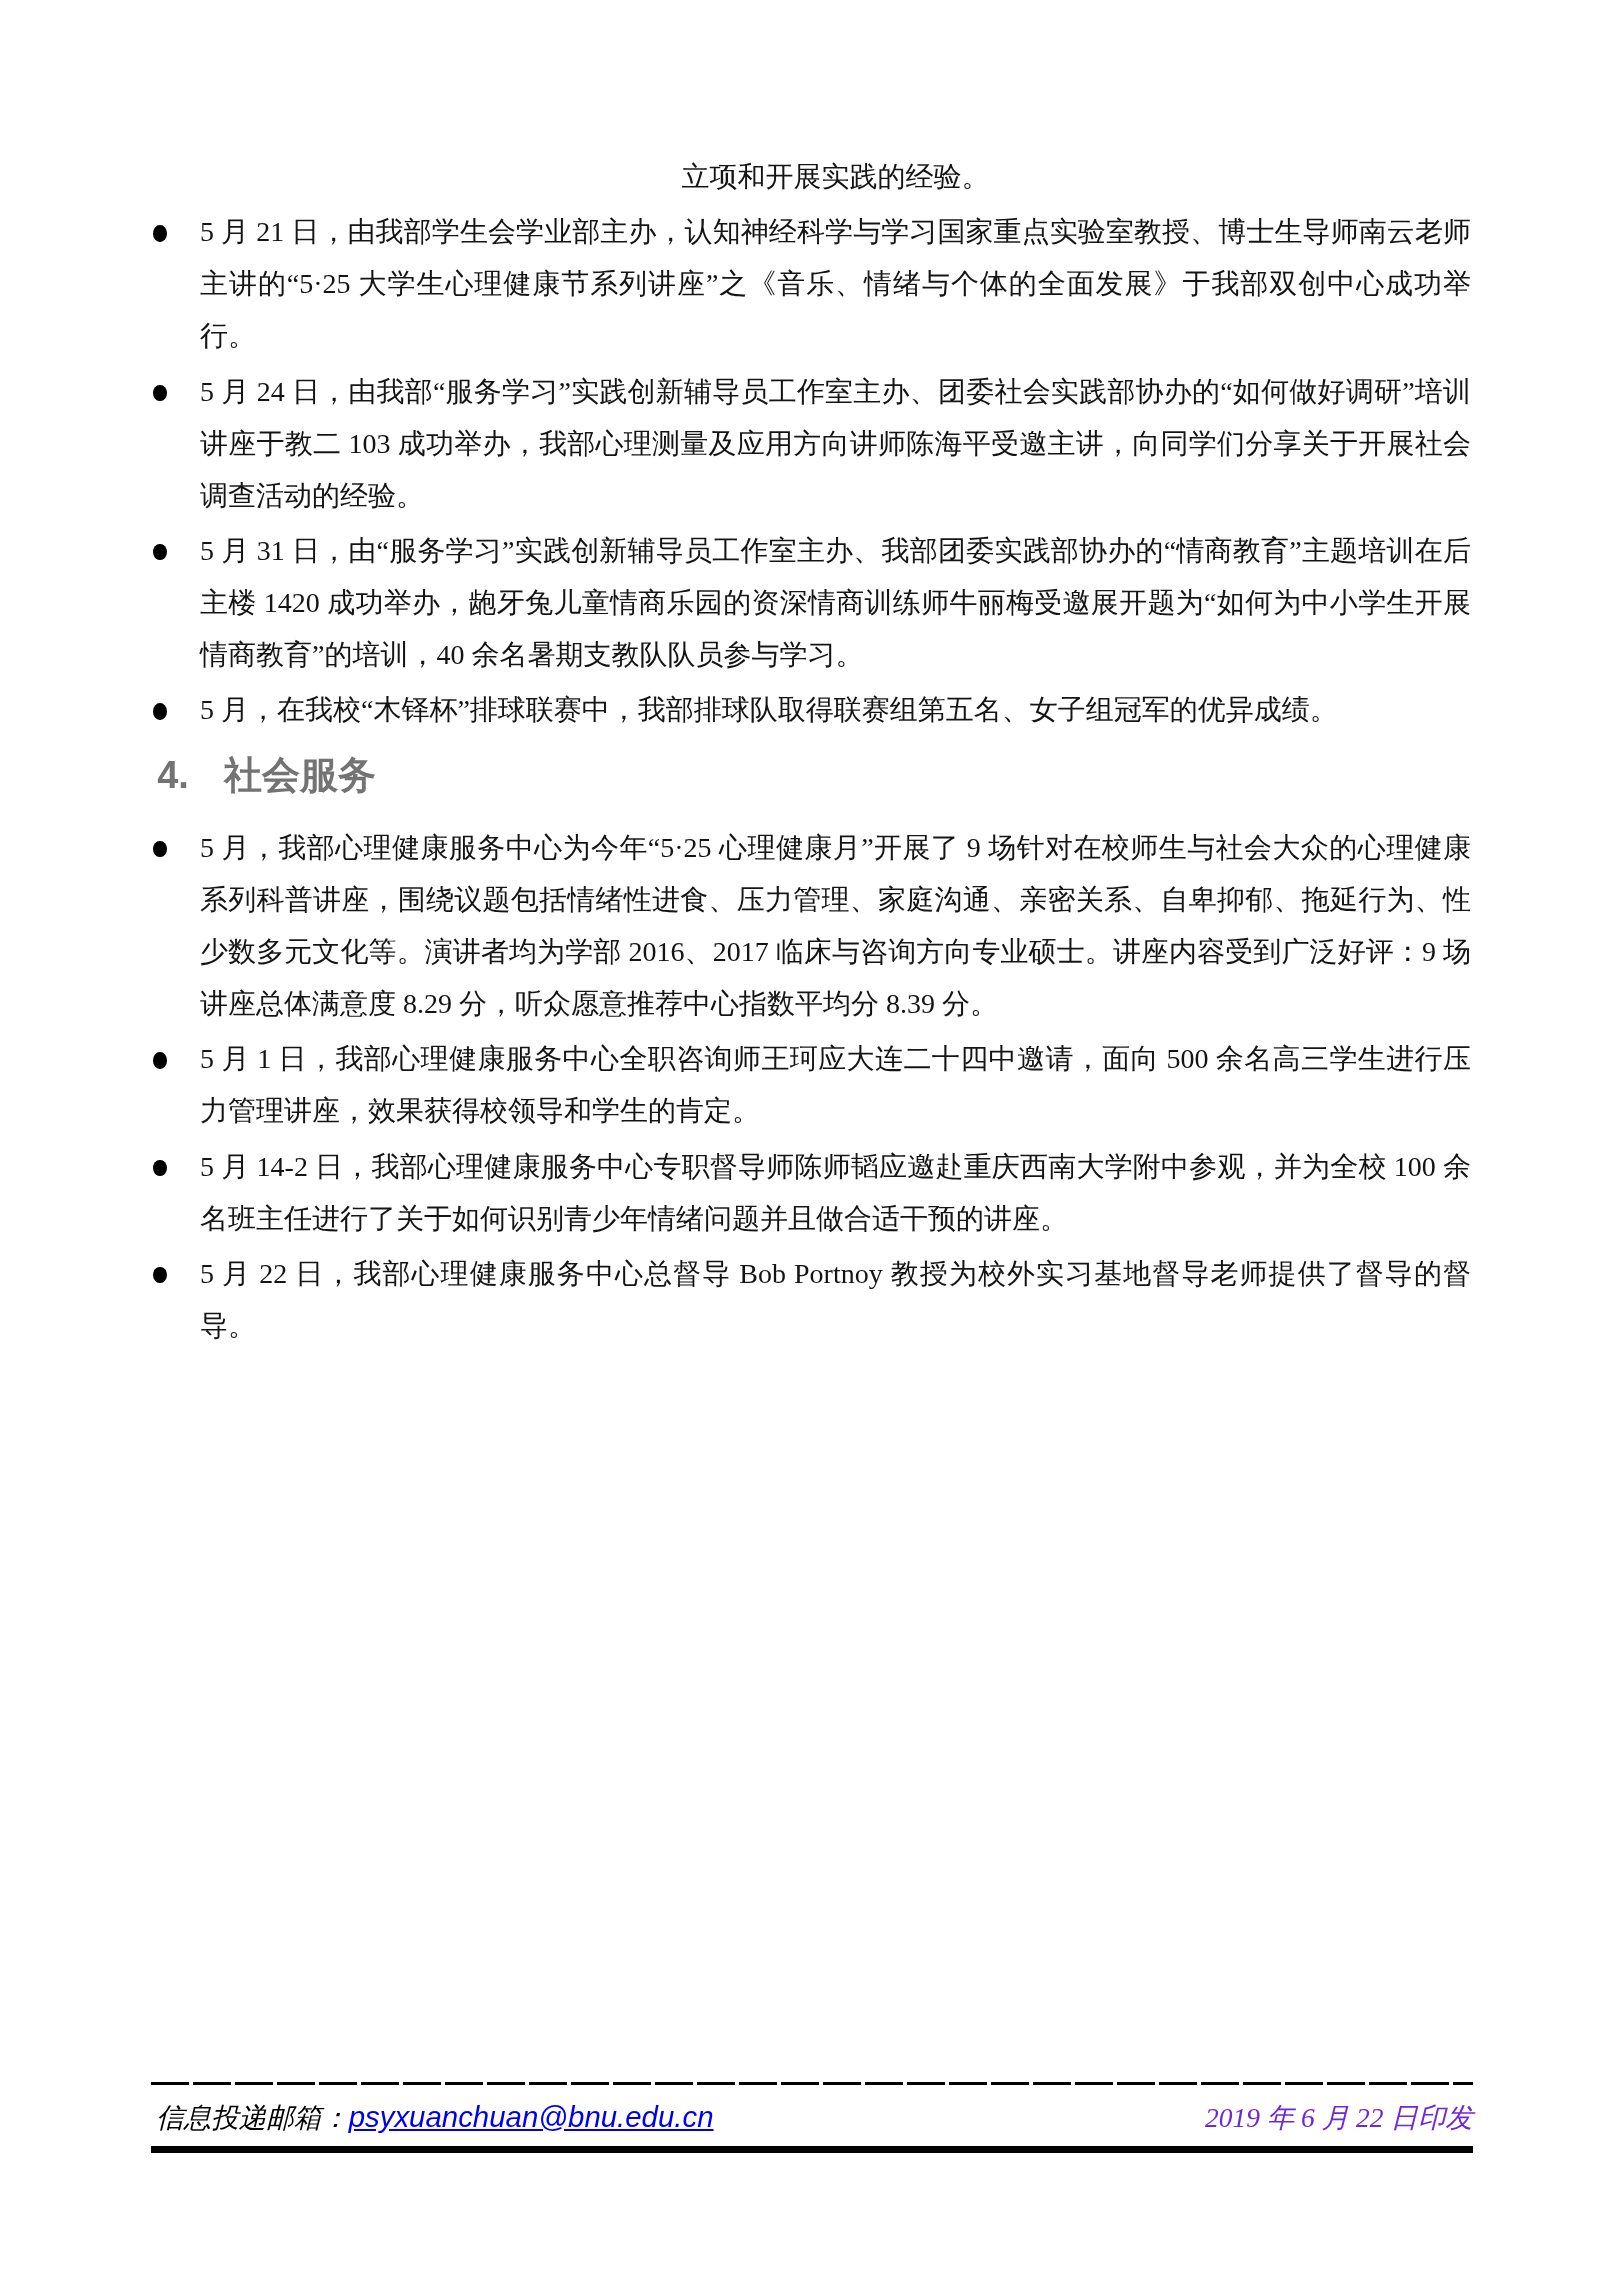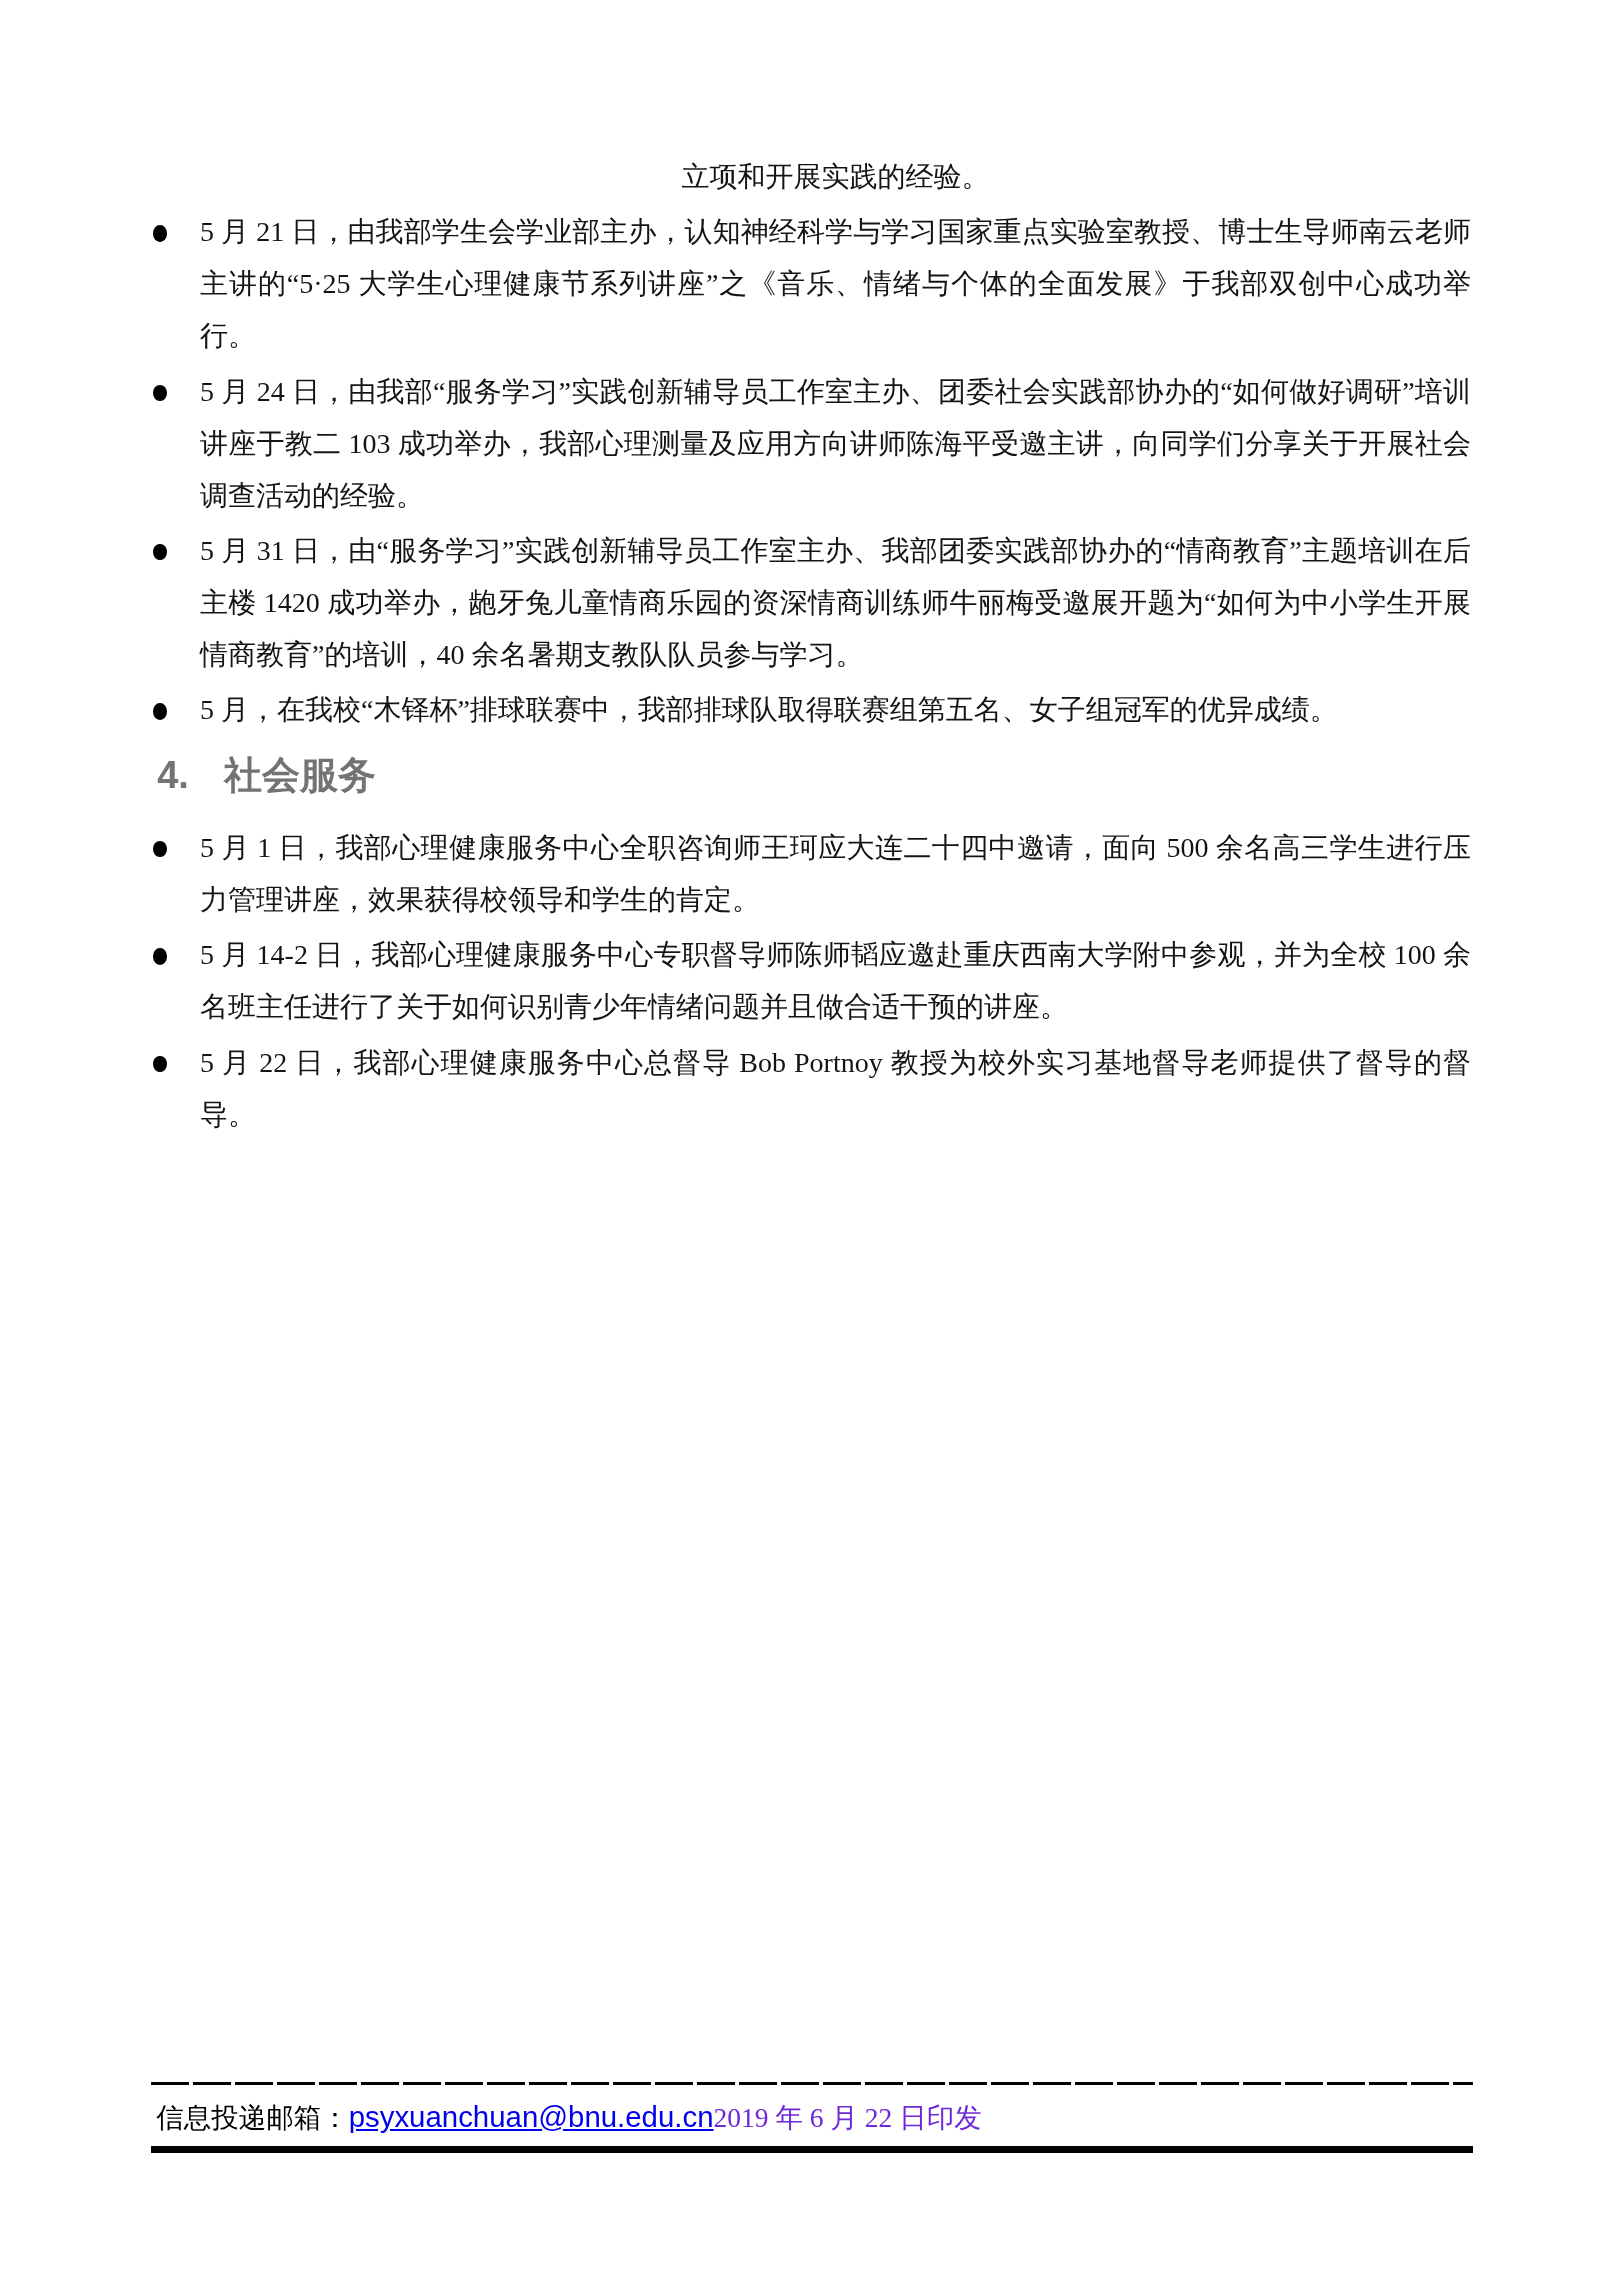--- a/index.html
+++ b/index.html
@@ -56,22 +56,24 @@
     left: 151px;
     top: 2082px;
     width: 1322px;
   }
   .dash-line {
     height: 3.3px;
     background: repeating-linear-gradient(90deg, #000 0px, #000 38px, #fff 38px, #fff 42px);
   }
   .footer-row {
     display: flex;
+    justify-content: space-between;
     align-items: baseline;
     padding: 14.4px 0 10.5px 5.2px;
+    font-style: italic;
   }
   .footer-left { font-size: 27.5px; }
   .email-label { color: #000; }
   .email-link {
     font-family: "Liberation Sans", "DejaVu Sans", sans-serif;
     font-size: 29.4px;
     color: #0000EE;
     text-decoration: underline;
     cursor: pointer;
   }
@@ -104,20 +106,24 @@
       <span class="dot"></span>
       <span>5 月，在我校“木铎杯”排球联赛中，我部排球队取得联赛组第五名、女子组冠军的优异成绩。</span>
     </p>
 
     <h2 class="section" style="color: #737373;">
       <span class="sec-num">4.</span><span class="sec-title">社会服务</span>
     </h2>
 
     <p class="para bullet">
       <span class="dot"></span>
+      <span>5 月，我部心理健康服务中心为今年“5·25 心理健康月”开展了 9 场针对在校师生与社会大众的心理健康系列科普讲座，围绕议题包括情绪性进食、压力管理、家庭沟通、亲密关系、自卑抑郁、拖延行为、性少数多元文化等。演讲者均为学部 2016、2017 临床与咨询方向专业硕士。讲座内容受到广泛好评：9 场讲座总体满意度 8.29 分，听众愿意推荐中心指数平均分 8.39 分。</span>
+    </p>
+    <p class="para bullet">
+      <span class="dot"></span>
       <span>5 月 1 日，我部心理健康服务中心全职咨询师王珂应大连二十四中邀请，面向 500 余名高三学生进行压力管理讲座，效果获得校领导和学生的肯定。</span>
     </p>
     <p class="para bullet">
       <span class="dot"></span>
       <span>5 月 14-2 日，我部心理健康服务中心专职督导师陈师韬应邀赴重庆西南大学附中参观，并为全校 100 余名班主任进行了关于如何识别青少年情绪问题并且做合适干预的讲座。</span>
     </p>
     <p class="para bullet">
       <span class="dot"></span>
       <span>5 月 22 日，我部心理健康服务中心总督导 Bob Portnoy 教授为校外实习基地督导老师提供了督导的督导。</span>
     </p>

